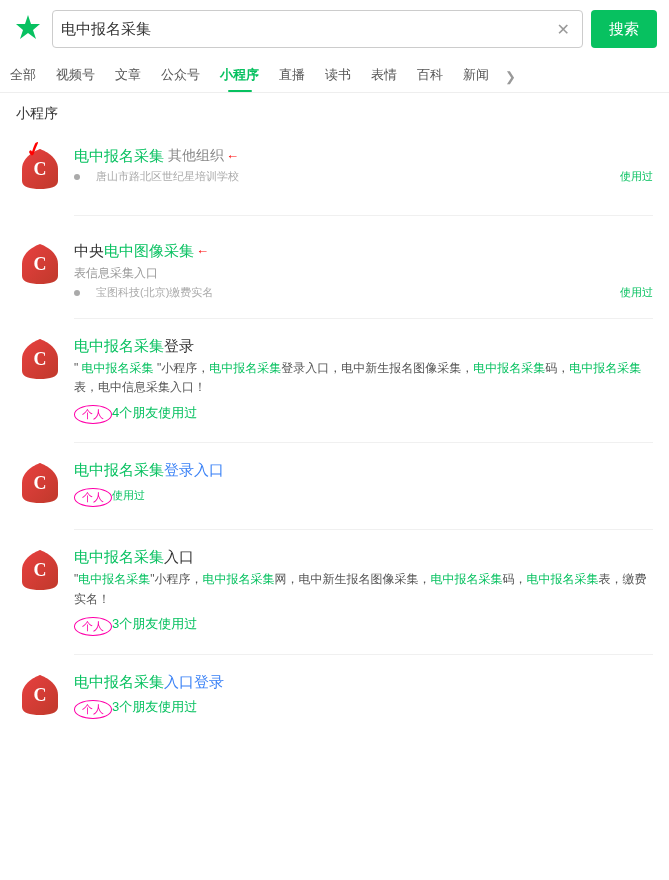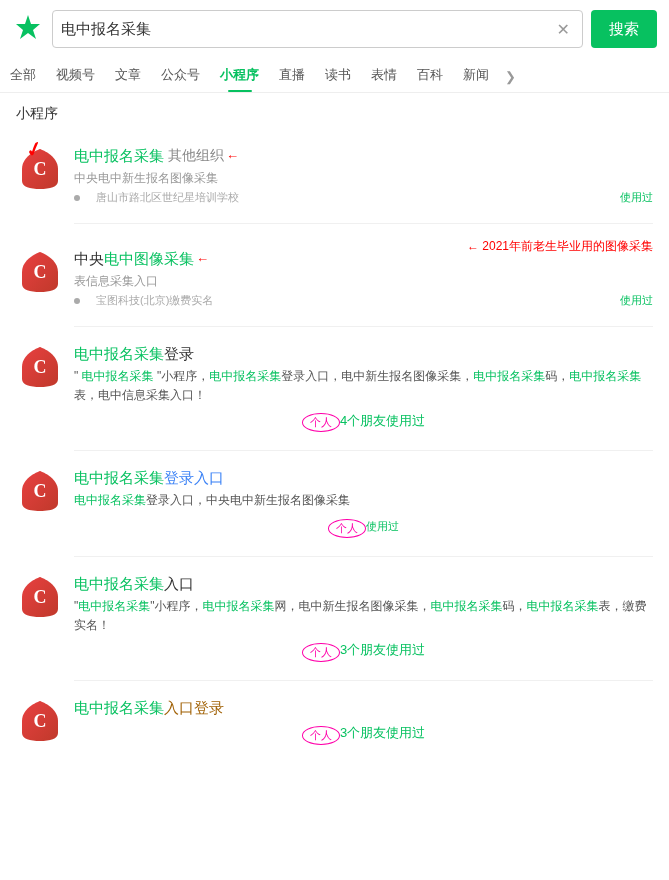--- a/index.html
+++ b/index.html
@@ -150,21 +150,21 @@
     .source-dot {
       width: 6px;
       height: 6px;
       background: #aaa;
       border-radius: 50%;
       display: inline-block;
     }
     .result-footer {
       display: flex;
       align-items: center;
-      justify-content: center;
+      justify-content: flex-start;
       margin-top: 4px;
     }
     .used-label {
       font-size: 11px;
       color: #07c160;
     }
     .tag-personal {
       display: inline-block;
       border: 1px solid #f0a;
       border-radius: 50%;
@@ -255,35 +255,31 @@
       
       <div style="position:absolute; top:-8px; left:10px; color:#f00; font-size:20px; font-weight:bold; transform:rotate(-15deg); z-index:10;">✓</div>
     </div>
     <div class="result-body">
       <div class="result-title">
         <span style="color:#07c160; font-weight:500;">电中报名采集</span>
         <span style="font-size:14px; color:#888; margin-left:4px;"> 其他组织</span>
 
         <span style="color:#f00; margin-left:2px; font-size:13px;">←</span>
       </div>
-      <div class="result-desc">中央电中新生报名图像采集</div>
       <div class="result-source">
         <span class="source-dot"></span>
         <span>唐山市路北区世纪星培训学校</span>
         <span style="margin-left:auto; color:#07c160; font-size:11px;">使用过</span>
       </div>
     </div>
   </div>
 
   <hr class="divider">
 
   <div class="result-item" style="position:relative; padding-top:8px;">
-    <div class="annotation" style="top:-2px; right:0; font-size:12px; color:#f00;">
-      <span>← </span><span>2021年前老生毕业用的图像采集</span>
-    </div>
     <div style="position:relative; flex-shrink:0;">
       <svg class="app-icon" viewBox="0 0 48 48">
         <defs>
           <linearGradient id="g2" x1="0" y1="0" x2="1" y2="1">
             <stop offset="0%" stop-color="#e84040"></stop>
             <stop offset="100%" stop-color="#c0392b"></stop>
           </linearGradient>
         </defs>
         <path d="M24 4 C24 4 6 10 6 24 L6 36 C6 42 14 44 24 44 C34 44 42 42 42 36 L42 24 C42 10 24 4 24 4Z" fill="url(#g2)"></path>
         <text x="24" y="30" text-anchor="middle" fill="white" font-size="18" font-weight="bold" font-family="serif">C</text>
@@ -349,23 +345,20 @@
         </defs>
         <path d="M24 4 C24 4 6 10 6 24 L6 36 C6 42 14 44 24 44 C34 44 42 42 42 36 L42 24 C42 10 24 4 24 4Z" fill="url(#g4)"></path>
         <text x="24" y="30" text-anchor="middle" fill="white" font-size="18" font-weight="bold" font-family="serif">C</text>
       </svg>
     </div>
     <div class="result-body">
       <div class="result-title">
         <span style="color:#07c160; font-weight:500;">电中报名采集</span>
         <span style="color:#3b82f6; font-weight:400;">登录入口</span>
       </div>
-      <div class="result-desc-main">
-        <span style="color:#07c160;">电中报名采集</span>登录入口，中央电中新生报名图像采集
-      </div>
       <div class="result-footer">
         <span class="tag-personal">个人</span>
         <span class="used-label">使用过</span>
       </div>
     </div>
   </div>
 
   <hr class="divider">
 
   <div class="result-item">
@@ -407,21 +400,21 @@
             <stop offset="100%" stop-color="#c0392b"></stop>
           </linearGradient>
         </defs>
         <path d="M24 4 C24 4 6 10 6 24 L6 36 C6 42 14 44 24 44 C34 44 42 42 42 36 L42 24 C42 10 24 4 24 4Z" fill="url(#g6)"></path>
         <text x="24" y="30" text-anchor="middle" fill="white" font-size="18" font-weight="bold" font-family="serif">C</text>
       </svg>
     </div>
     <div class="result-body">
       <div class="result-title">
         <span style="color:#07c160; font-weight:500;">电中报名采集</span>
-        <span style="color:#a16207; font-weight:500;">入口登录</span>
+        <span style="color:#3b82f6; font-weight:500;">入口登录</span>
       </div>
       <div class="result-footer">
         <span class="tag-personal">个人</span>
         <span class="friends-used">3个朋友使用过</span>
       </div>
     </div>
   </div>
 
 </div>
 

